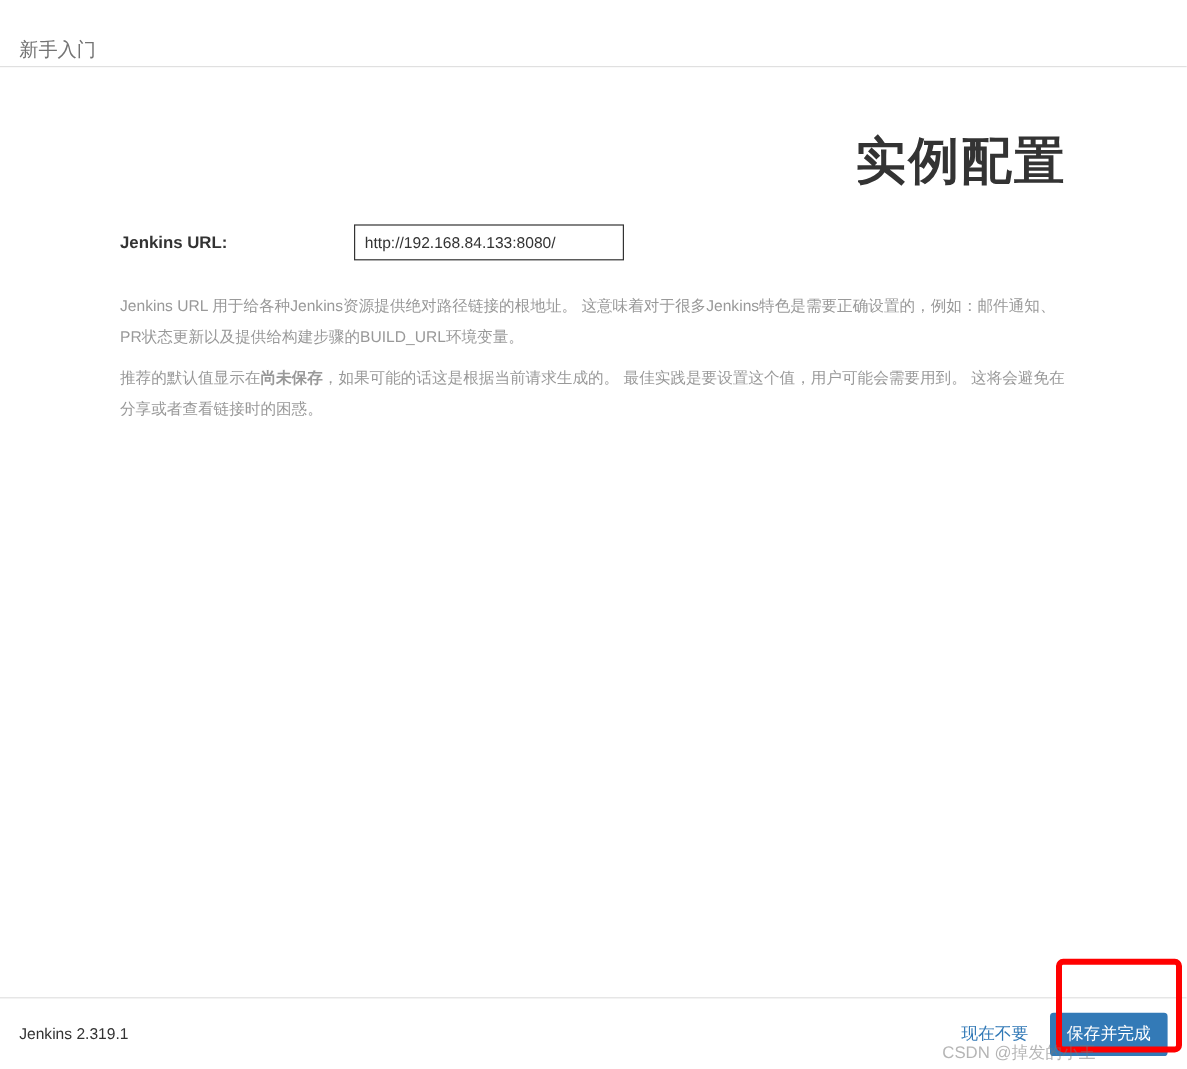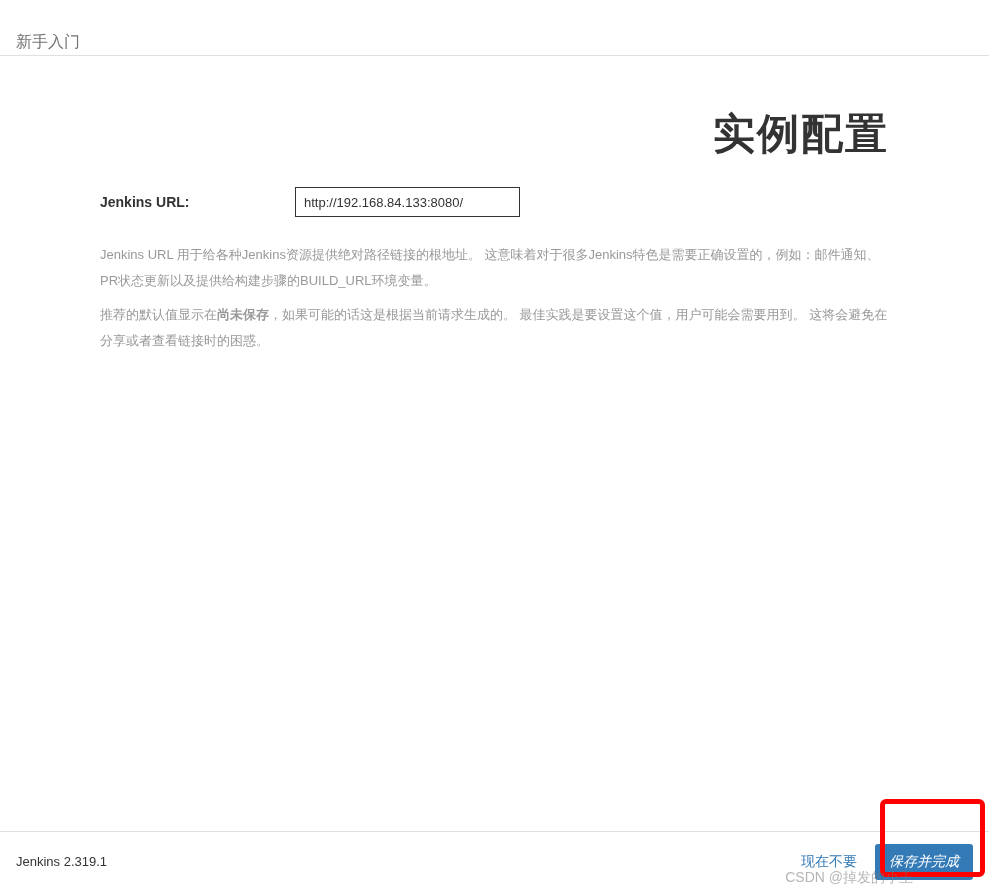--- a/index.html
+++ b/index.html
@@ -101,21 +101,20 @@
     }
     .primary-button {
       background: #337ab7;
       color: #ffffff;
       border: none;
       padding: 9px 14px;
       font-size: 14px;
       cursor: pointer;
       border-radius: 3px;
       font-family: inherit;
-      font-style: italic;
     }
     .highlight-box {
       position: absolute;
       right: 4px;
       bottom: 14px;
       width: 105px;
       height: 78px;
       border: 5px solid #ff0000;
       border-radius: 6px;
       pointer-events: none;

